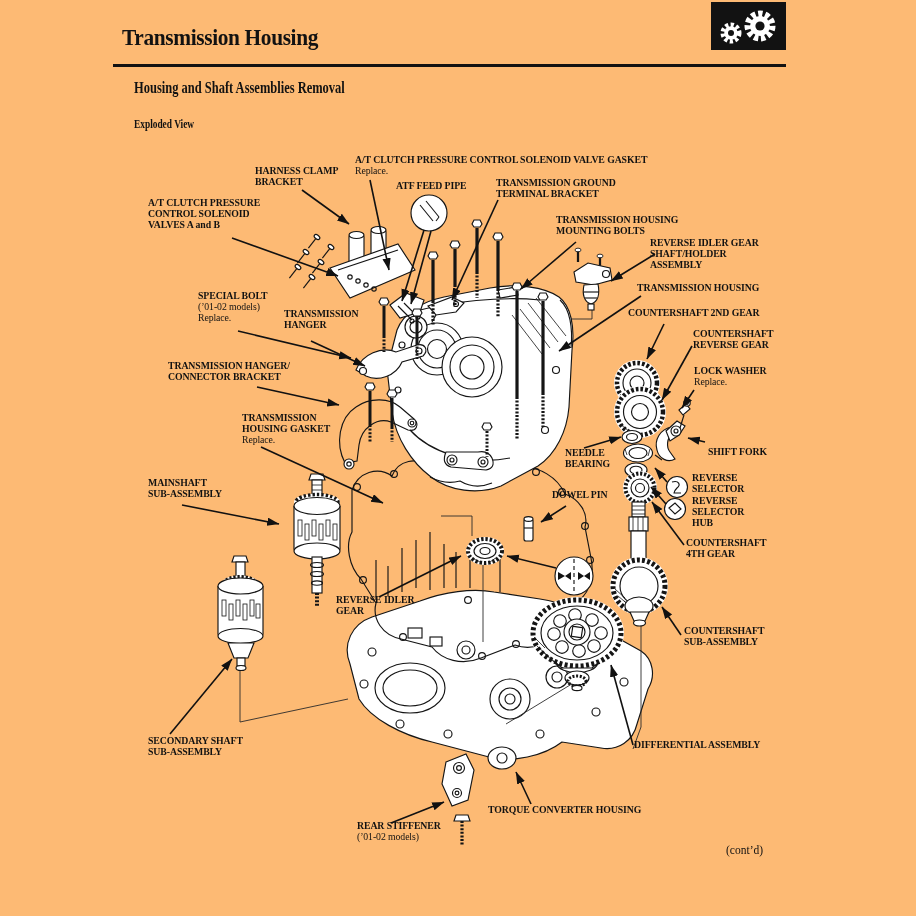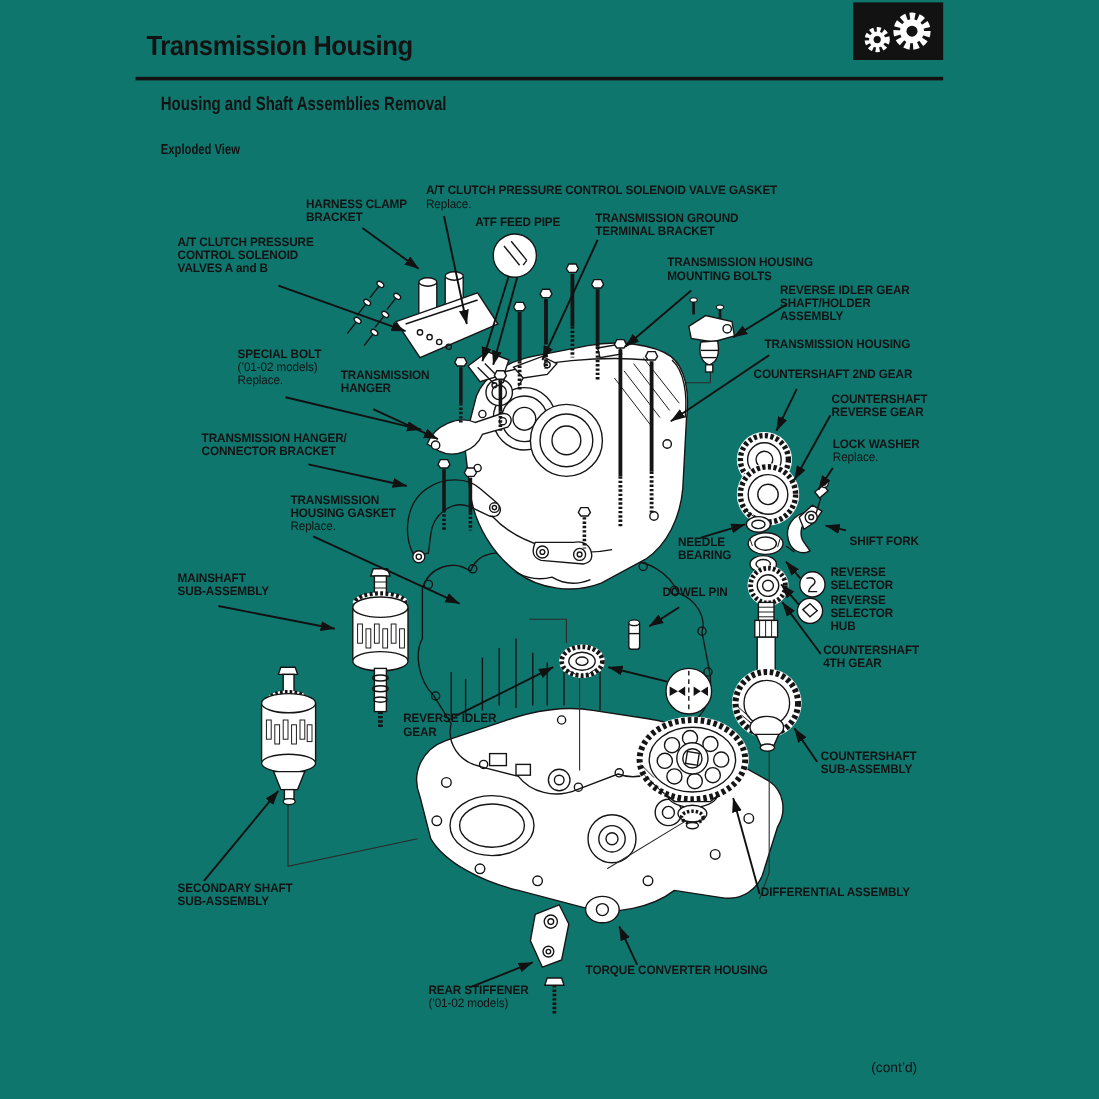--- a/index.html
+++ b/index.html
@@ -1,30 +1,30 @@
 <!DOCTYPE html>
 <html><head>
 <meta charset="utf-8">
 <style>
   html,body{margin:0;padding:0;background:#fff}
-  #stage{position:relative;width:916px;height:916px;background:#0f766e;overflow:hidden;
-         font-family:Liberation Sans, sans-serif;color:#121212}
+  #stage{position:relative;width:916px;height:916px;background:#fdba74;overflow:hidden;
+         font-family:Liberation Serif, serif;color:#121212}
   .title{position:absolute;left:122px;top:25px;font-size:23px;font-weight:700;
          letter-spacing:-.4px;white-space:nowrap;transform:scaleX(.93);transform-origin:0 0}
   .rule{position:absolute;left:113px;top:64px;width:673px;height:3px;background:#121212}
   .section{position:absolute;left:134px;top:79px;font-size:16px;font-weight:700;
            white-space:nowrap;transform:scaleX(.78);transform-origin:0 0}
   .subsection{position:absolute;left:134px;top:117px;font-size:12px;font-weight:700;
               white-space:nowrap;transform:scaleX(.78);transform-origin:0 0}
   .gearbox{position:absolute;left:711px;top:2px;width:75px;height:48px;background:#121212}
   .lbl{position:absolute;font-size:10.3px;font-weight:700;line-height:10.9px;
        letter-spacing:-.1px;white-space:pre-line;transform:scaleX(.95);transform-origin:0 0}
   .lbl .main{display:block;white-space:pre-line}
   .lbl .note{display:block;font-weight:400;white-space:pre-line}
-  .contd{position:absolute;left:726px;top:884px;font-size:11.5px;font-weight:400}
+  .contd{position:absolute;left:726px;top:844px;font-size:11.5px;font-weight:400}
   svg#art{position:absolute;left:0;top:0}
   .ln{stroke:#151515;stroke-width:1.15;fill:none}
   .fw{stroke:#151515;stroke-width:1.15;fill:#fff}
   .thin{stroke:#2a2a2a;stroke-width:.9;fill:none}
   .leader{stroke:#111;stroke-width:1.6;fill:none}
   .teeth{fill:none;stroke:#151515}
   .hatch{stroke:#151515;stroke-width:.8;fill:none}
   .inkfill{fill:#121212;stroke:none}
 </style>
 </head>

